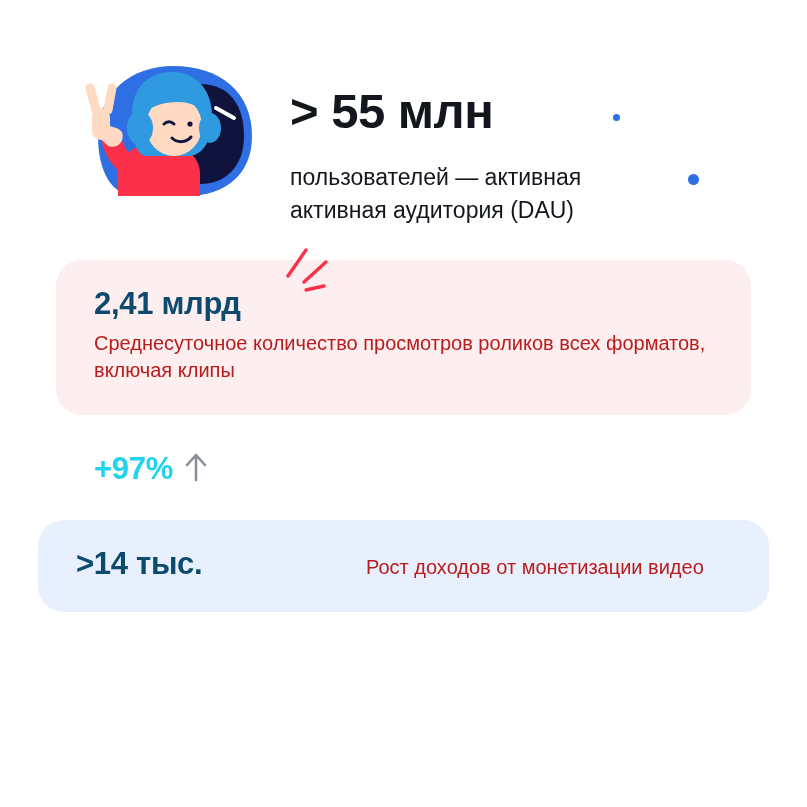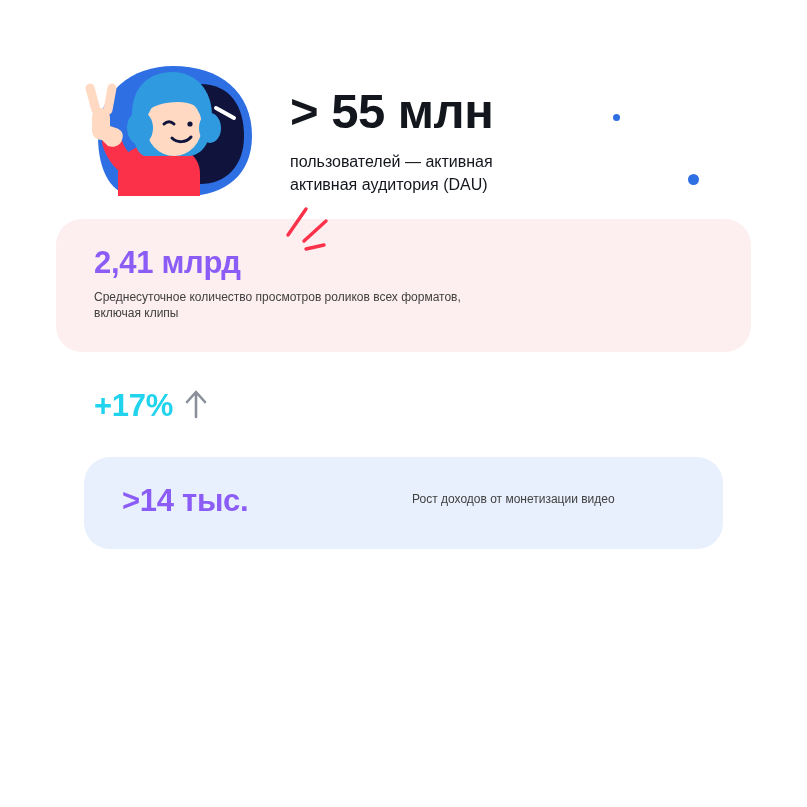--- a/index.html
+++ b/index.html
@@ -21,43 +21,43 @@
     box-sizing: border-box;
     padding: 0;
   }
 
   
   .hero {
     position: relative;
     display: flex;
     align-items: flex-start;
     padding: 44px 40px 0 40px;
-    height: 219px;
+    height: 260px;
     box-sizing: border-box;
   }
   .illustration {
     position: relative;
     width: 240px;
     height: 190px;
     flex: 0 0 240px;
   }
   .hero-text {
     padding-top: 42px;
     margin-left: 10px;
   }
   .hero-number {
     font-size: 49px;
     font-weight: bold;
     letter-spacing: -0.5px;
     line-height: 1.05;
     color: #13161c;
   }
   .hero-sub {
-    margin-top: 14px;
-    font-size: 16px;
+    margin-top: 24px;
+    font-size: 23px;
     line-height: 1.42;
     color: #13161c;
     max-width: 360px;
   }
 
   
   .dot {
     position: absolute;
     border-radius: 50%;
     background: #2f6fe4;
@@ -76,47 +76,47 @@
     margin: 0 56px;
     padding: 26px 38px 30px 38px;
   }
   .card-plain {
     background: #ffffff;
     margin: 0 56px;
     padding: 22px 38px 20px 38px;
   }
   .card-blue {
     background: #e8f0fd;
-    margin: 0 84px;
+    margin: 0 38px;
     padding: 26px 16px 30px 38px;
   }
 
   .row {
     display: flex;
     align-items: flex-start;
   }
   .col-left { flex: 0 0 290px; }
   .col-right { flex: 1 1 auto; }
 
   .big-num {
     font-size: 31px;
     font-weight: bold;
     letter-spacing: -0.3px;
     line-height: 1.15;
-    color: #8b5cf6;
+    color: #0c4a6e;
     white-space: nowrap;
   }
   .big-num.red { color: #fa3149; }
   .big-num.cyan { color: #22d3ee; }
   .big-num.blue { color: #2f6fe4; }
 
   .caption {
-    font-size: 12px;
+    font-size: 20px;
     line-height: 1.38;
-    color: #404040;
+    color: #b91c1c;
     margin-top: 8px;
   }
   .caption-wide { max-width: 640px; }
 
   .arrow {
     display: inline-block;
     vertical-align: middle;
     margin-left: 10px;
   }
 
@@ -205,21 +205,21 @@
       <path d="M58 44 L40 48" stroke="#fa3149" stroke-width="3.4" stroke-linecap="round"></path>
     </svg>
   </div>
 
   <div class="spacer-14"></div>
 
   <div class="card card-plain">
     <div class="row">
       <div class="col-right">
         <div class="metric-line">
-          <span class="big-num cyan">+17%</span>
+          <span class="big-num cyan">+97%</span>
           <span class="arrow">
             <svg width="26" height="30" viewBox="0 0 26 30">
               <path d="M13 28 L13 4 M13 3 L4 13 M13 3 L22 13" stroke="#8a8f99" stroke-width="2.6" fill="none" stroke-linecap="round" stroke-linejoin="round"></path>
             </svg>
           </span>
         </div>
       </div>
     </div>
   </div>
 

